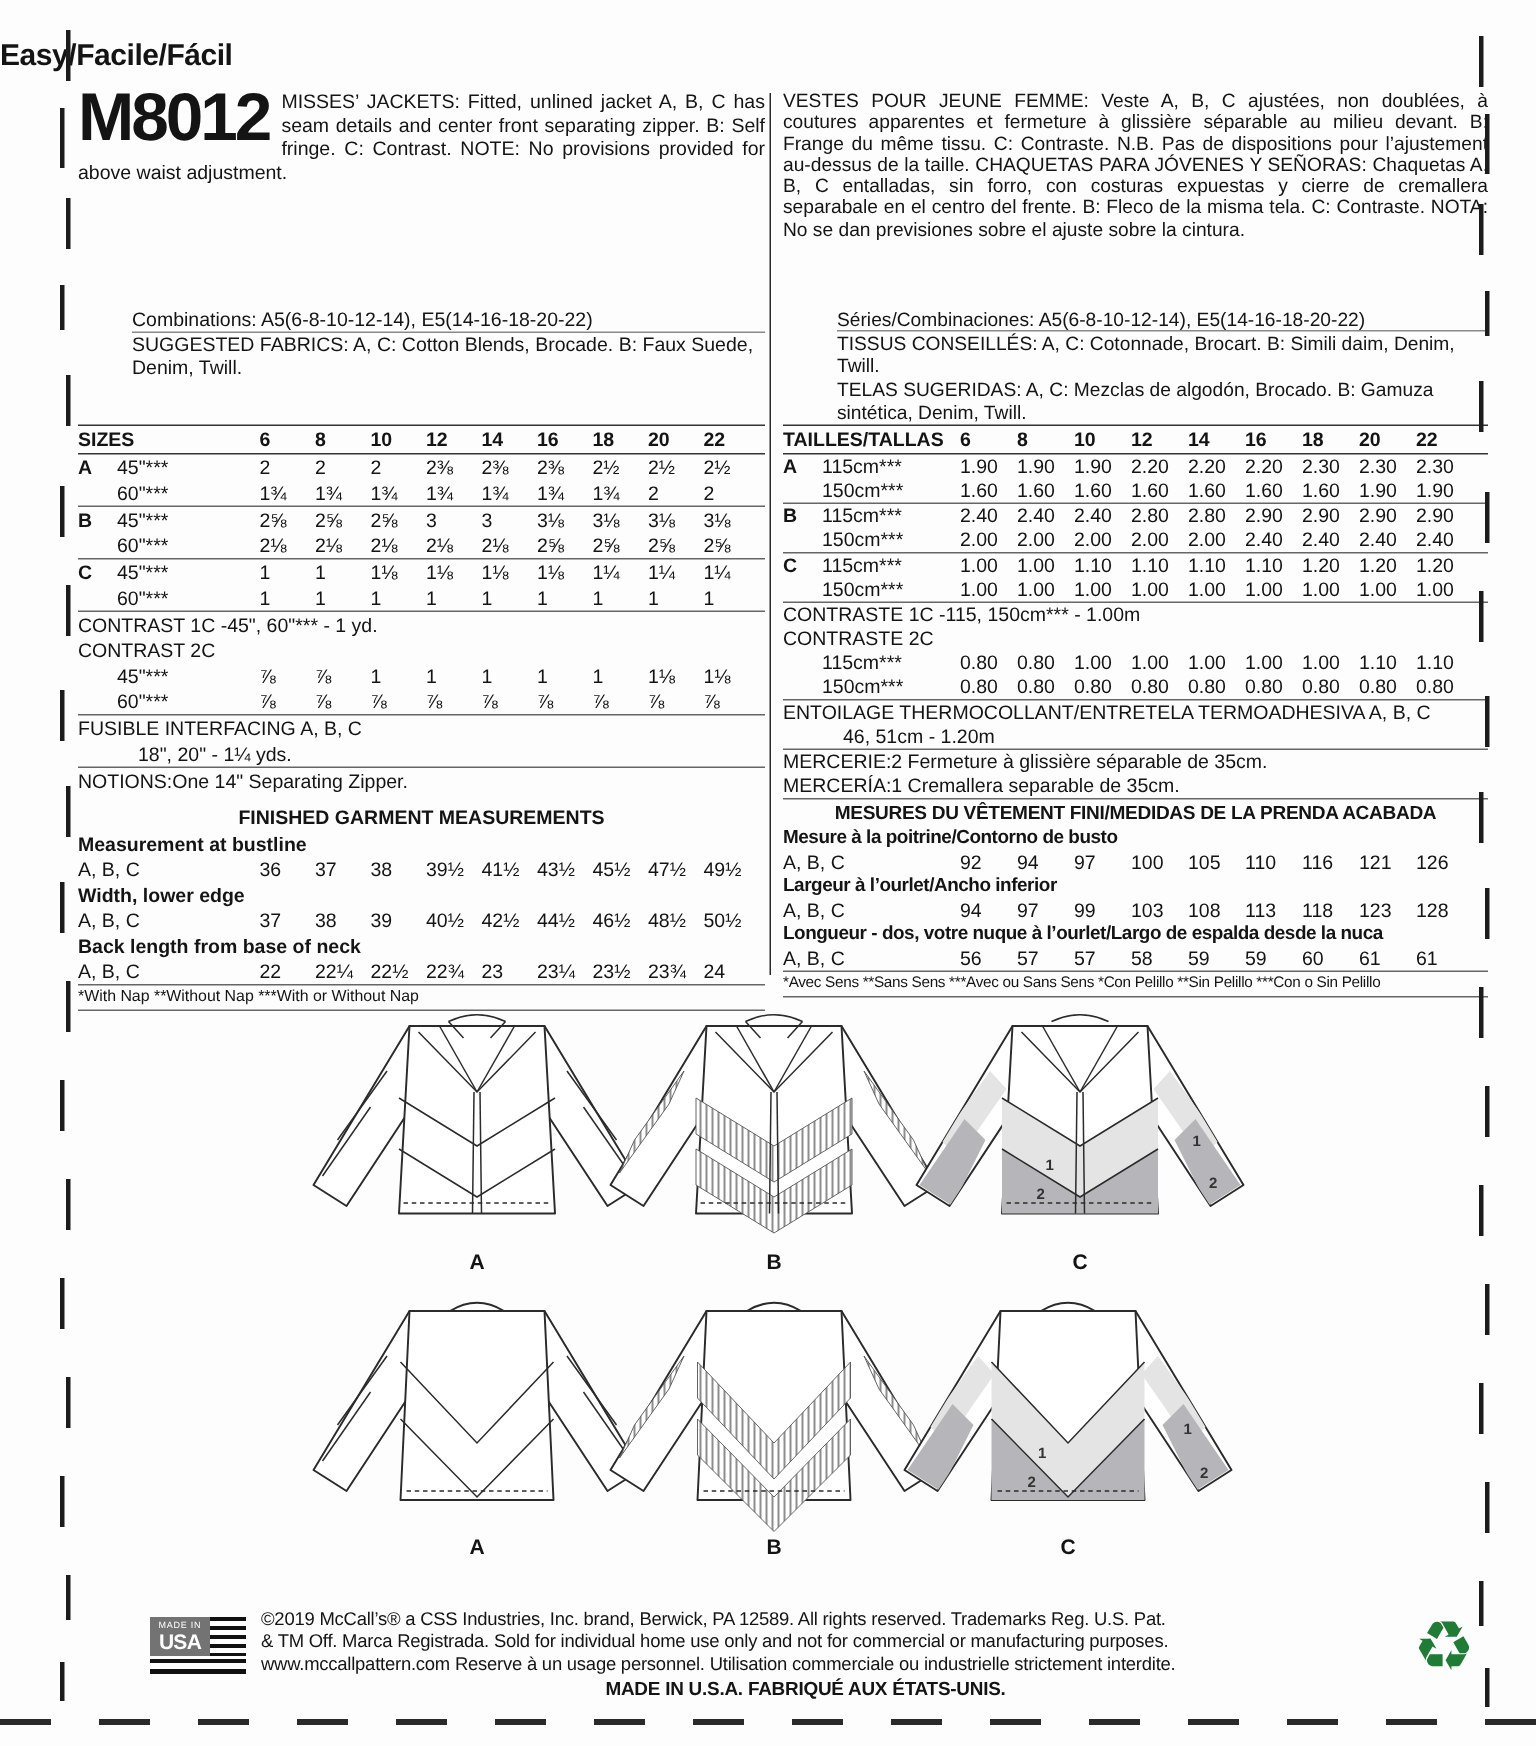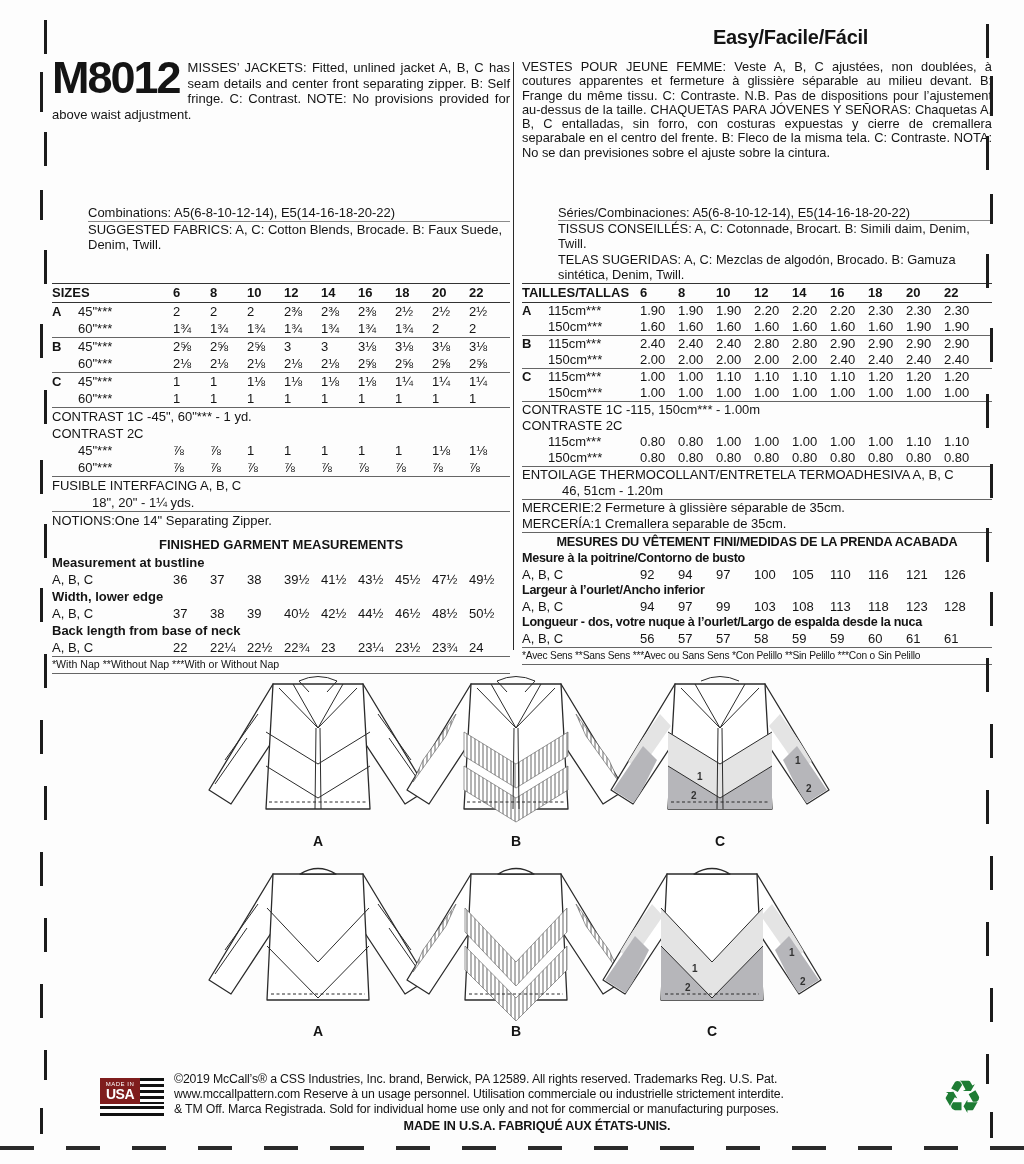--- a/index.html
+++ b/index.html
@@ -1,21 +1,21 @@
 <!DOCTYPE html>
 <html><head>
 <meta charset="utf-8">
 <style>
   html,body{margin:0;padding:0;}
   body{width:1024px;height:1164px;position:relative;background:#fdfdfd;color:#141414;
        font-family:"Liberation Sans","DejaVu Sans",sans-serif;overflow:hidden;}
   .b{font-weight:normal;}
   #page{position:absolute;inset:0;}
   .regmark{position:absolute;width:3px;background:#1c1c1c;}
-  .difficulty{position:absolute;top:26px;left:0;width:868px;text-align:right;
+  .difficulty{position:absolute;top:26px;left:0;width:868px;text-align:left;
               font-size:20px;font-weight:bold;letter-spacing:-0.3px;}
   .divider{position:absolute;left:513px;top:62px;width:1px;height:588px;background:#2a2a2a;}
   .col{position:absolute;top:60px;font-size:13px;line-height:15.5px;}
   .col.left{left:52px;width:458px;}
   .col.right{left:522px;width:470px;}
   .desc{height:145px;text-align:justify;}
   .col.right .desc{font-size:12.8px;line-height:14.3px;}
   .pattern-number{float:left;font-size:45px;font-weight:bold;line-height:40px;
                   letter-spacing:-2px;margin:-2px 8px 2px 0;}
   .combo{height:78px;margin-left:36px;}
@@ -46,21 +46,21 @@
   .col.right .sech{font-size:12.6px;letter-spacing:-0.3px;}
   .footnote{font-size:10.6px;height:16px;display:flex;align-items:center;
             border-top:1px solid #666;border-bottom:1px solid #666;}
   .col.right .footnote{font-size:10.2px;letter-spacing:-0.2px;}
   .fig{position:absolute;width:230px;text-align:center;}
   .fig svg{display:block;}
   .fig-label{font-weight:bold;font-size:14px;margin-top:0;}
   .footer{position:absolute;left:100px;top:1072px;width:840px;}
   .usa-flag{position:absolute;left:0;top:6px;width:64px;height:42px;display:flex;flex-direction:column;}
   .usa-top{display:flex;height:26px;}
-  .usa-box{background:#7f1d1d;color:#fff;width:40px;display:flex;flex-direction:column;
+  .usa-box{background:#737373;color:#fff;width:40px;display:flex;flex-direction:column;
            align-items:center;justify-content:center;line-height:1;}
   .usa-box .mi{font-size:6px;letter-spacing:0.5px;}
   .usa-box .us{font-size:14px;font-weight:bold;letter-spacing:-0.5px;}
   .usa-stripes{flex:1;background:repeating-linear-gradient(180deg,#111 0 3px,#fff 3px 6px);}
   .usa-bars{height:14px;margin-top:2px;background:repeating-linear-gradient(180deg,#111 0 3px,#fff 3px 7px);}
   .footer-text{margin-left:74px;width:726px;font-size:12.3px;line-height:15.2px;letter-spacing:-0.15px;}
   .made-line{text-align:center;font-weight:bold;font-size:12.6px;margin-top:1px;}
   .recycle{position:absolute;left:842px;top:0;font-size:46px;line-height:50px;}
   .bottom-dashes{position:absolute;left:0;top:1146px;width:1024px;height:4px;
      background:repeating-linear-gradient(90deg,#2a2a2a 0 34px,transparent 34px 66px);}
@@ -647,22 +647,22 @@
         <div class="usa-box">
           <span class="mi">MADE IN</span>
           <span class="us">USA</span>
         </div>
         <div class="usa-stripes"></div>
       </div>
       <div class="usa-bars"></div>
     </div>
     <div class="footer-text">
       <div><span>©2019 </span><span class="b">McCall’s® a CSS Industries, Inc. brand,</span><span> Berwick, PA 12589. All rights reserved. Trademarks Reg. U.S. Pat.</span></div>
+      <div><span>&amp; TM Off. Marca Registrada. Sold for individual home use only and not for commercial or manufacturing purposes.</span></div>
       <div><span class="b">www.mccallpattern.com</span><span>  Reserve à un usage personnel. Utilisation commerciale ou industrielle strictement interdite.</span></div>
-      <div><span>&amp; TM Off. Marca Registrada. Sold for individual home use only and not for commercial or manufacturing purposes.</span></div>
       <div class="made-line">MADE IN U.S.A.  FABRIQUÉ AUX ÉTATS-UNIS.</div>
     </div>
     <div class="recycle" style="color: rgb(30, 124, 52);">♻</div>
   </div>
 
   <div class="bottom-dashes"></div>
 <div class="regmark" style="left: 44px; top: 20px; height: 34px;"></div>
     <div class="regmark" style="left: 40px; top: 72px; height: 40px;"></div>
     <div class="regmark" style="left: 44px; top: 132px; height: 34px;"></div>
     <div class="regmark" style="left: 40px; top: 190px; height: 30px;"></div>

